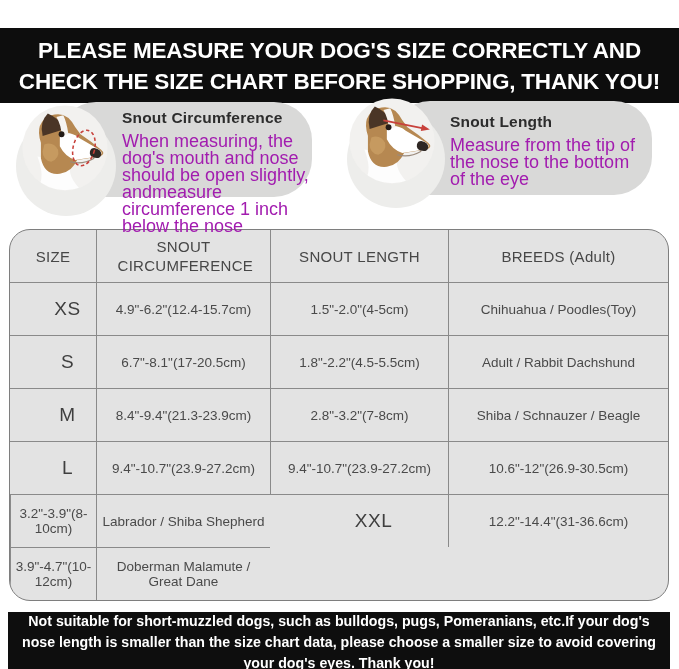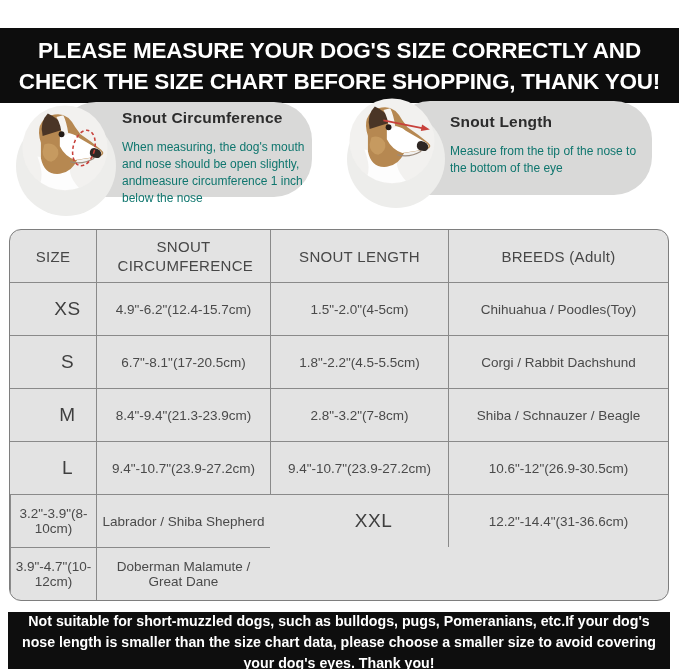--- a/index.html
+++ b/index.html
@@ -34,28 +34,28 @@
   }
   .dog.left{left:22px;top:105px;}
   .dog.right{left:349px;top:98px;}
   .guide-text{position:absolute;z-index:4;}
   .guide-text.left{left:122px;top:109px;width:192px;}
   .guide-text.right{left:450px;top:113px;width:198px;}
   .guide-title{
     font-size:15.5px;font-weight:700;color:#2c2c2c;letter-spacing:0.2px;
   }
   .guide-body{
-    margin-top:12px;font-size:12px;line-height:17px;color:#0f766e;
+    margin-top:6px;font-size:18px;line-height:17px;color:#a21caf;
   }
   
   .size-table{
     position:absolute;left:9px;top:229px;width:660px;height:372px;
     display:grid;grid-template-columns:86px 174px 178px 1fr;
     grid-template-rows:52px repeat(6,1fr);
-    background:#e3e3e3;border:1px solid #7e7e7e;border-radius:12px;
+    background:#e3e3e3;border:1px solid #7e7e7e;border-radius:21px;
     overflow:hidden;box-sizing:border-box;
   }
   .cell{
     display:flex;align-items:center;justify-content:center;text-align:center;
     border-left:1px solid #8a8a8a;border-top:1px solid #8a8a8a;
     color:#4a4a4a;font-size:13.5px;padding:2px 4px;box-sizing:border-box;
   }
   .cell.col1{border-left:none;}
   .cell.row1{border-top:none;}
   .cell.th{font-size:15px;color:#474747;letter-spacing:0.3px;}
@@ -154,21 +154,21 @@
       </div>
 
     <div class="cell size col1">XS</div>
     <div class="cell">4.9"-6.2"(12.4-15.7cm)</div>
     <div class="cell">1.5"-2.0"(4-5cm)</div>
     <div class="cell">Chihuahua / Poodles(Toy)</div>
 
     <div class="cell size col1">S</div>
     <div class="cell">6.7"-8.1"(17-20.5cm)</div>
     <div class="cell">1.8"-2.2"(4.5-5.5cm)</div>
-    <div class="cell">Corgi / Rabbit Dachshund</div>
+    <div class="cell">Adult / Rabbit Dachshund</div>
 
     <div class="cell size col1">M</div>
     <div class="cell">8.4"-9.4"(21.3-23.9cm)</div>
     <div class="cell">2.8"-3.2"(7-8cm)</div>
     <div class="cell">Shiba / Schnauzer / Beagle</div>
 
     <div class="cell size col1">L</div>
     <div class="cell">9.4"-10.7"(23.9-27.2cm)</div>
     <div class="cell">9.4"-10.7"(23.9-27.2cm)</div>
 

